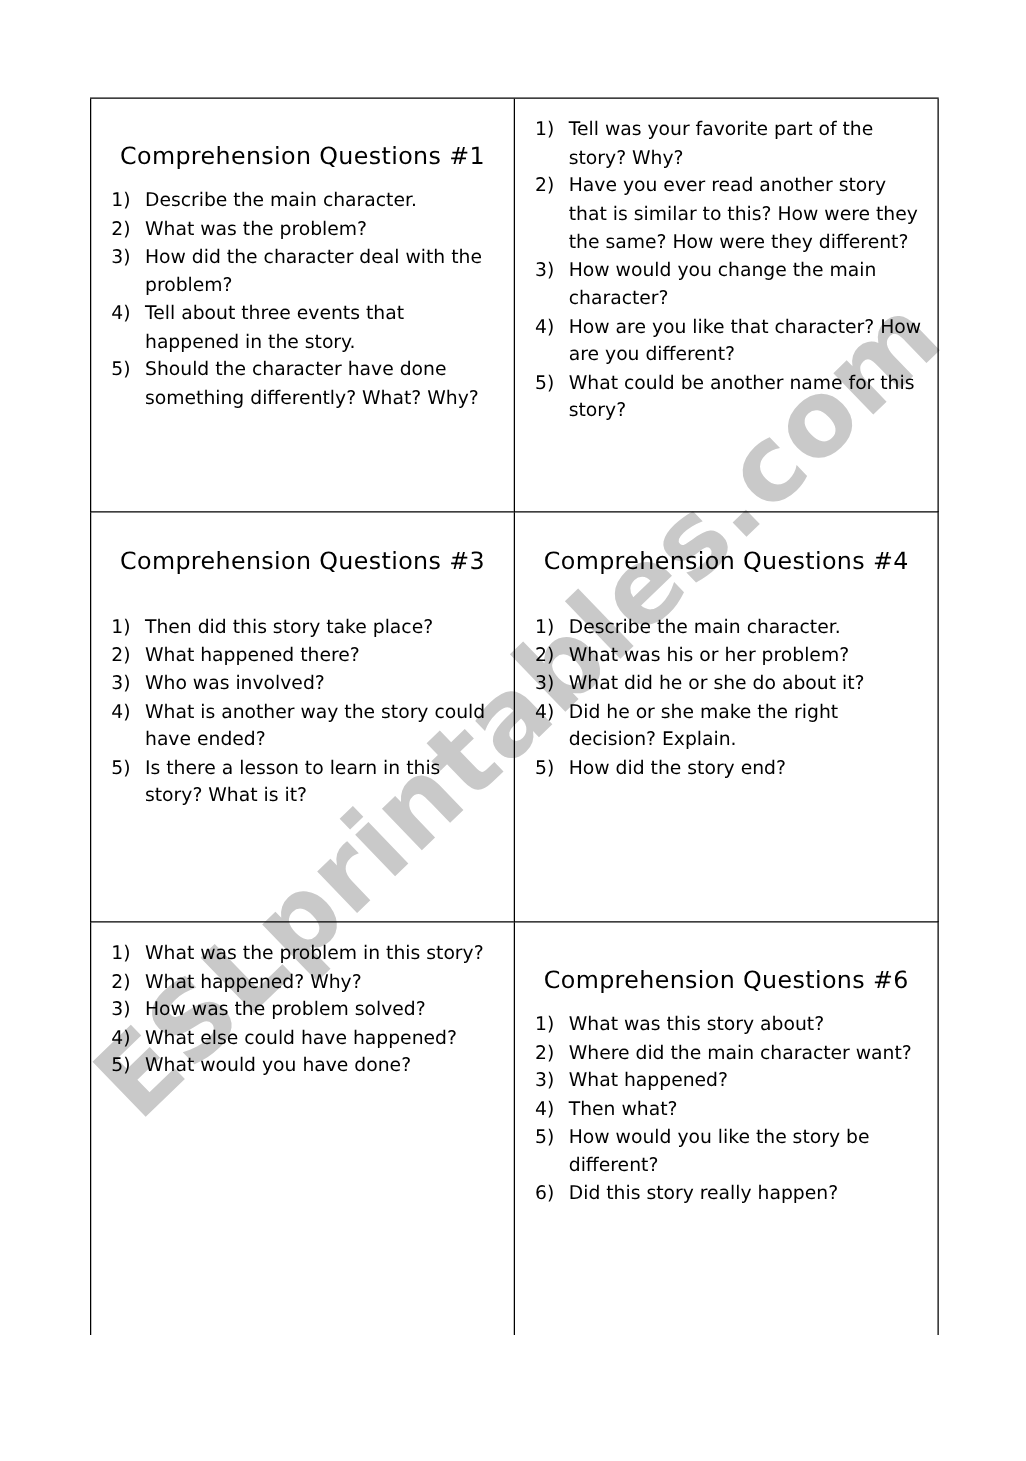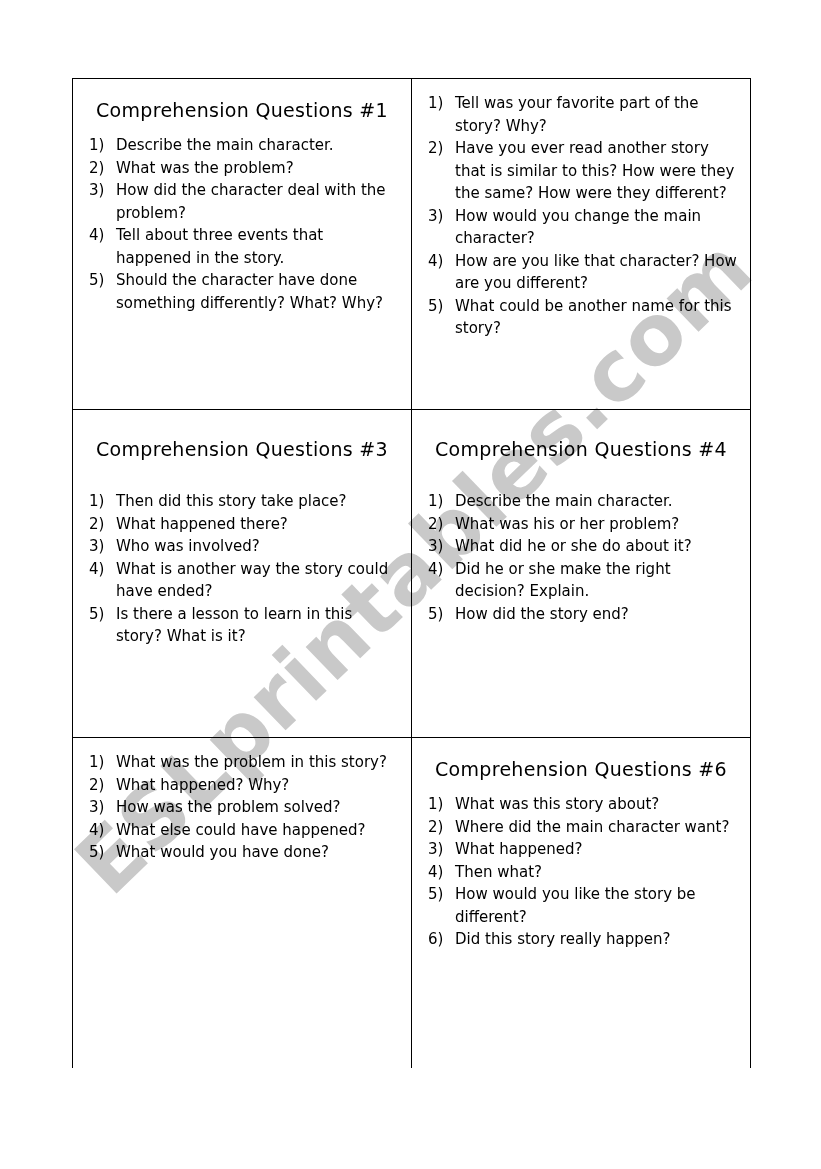--- a/index.html
+++ b/index.html
@@ -40,21 +40,21 @@
   .card {
     box-sizing: border-box;
     border-left: 1px solid #000;
     padding: 0 9px;
     background: transparent;
     overflow: hidden;
   }
   .card:nth-child(even) { border-right: 1px solid #000; }
   .card:nth-child(-n+4) { border-bottom: 1px solid #000; }
   .card-title {
-    margin-top: 20px;
+    margin-top: 35px;
     text-align: center;
     font-size: 19px;
     letter-spacing: 0.3px;
     white-space: nowrap;
   }
   .q-list {
     list-style: none;
     margin: 13px 0 0 0;
     padding: 0 2px 0 7px;
   }

